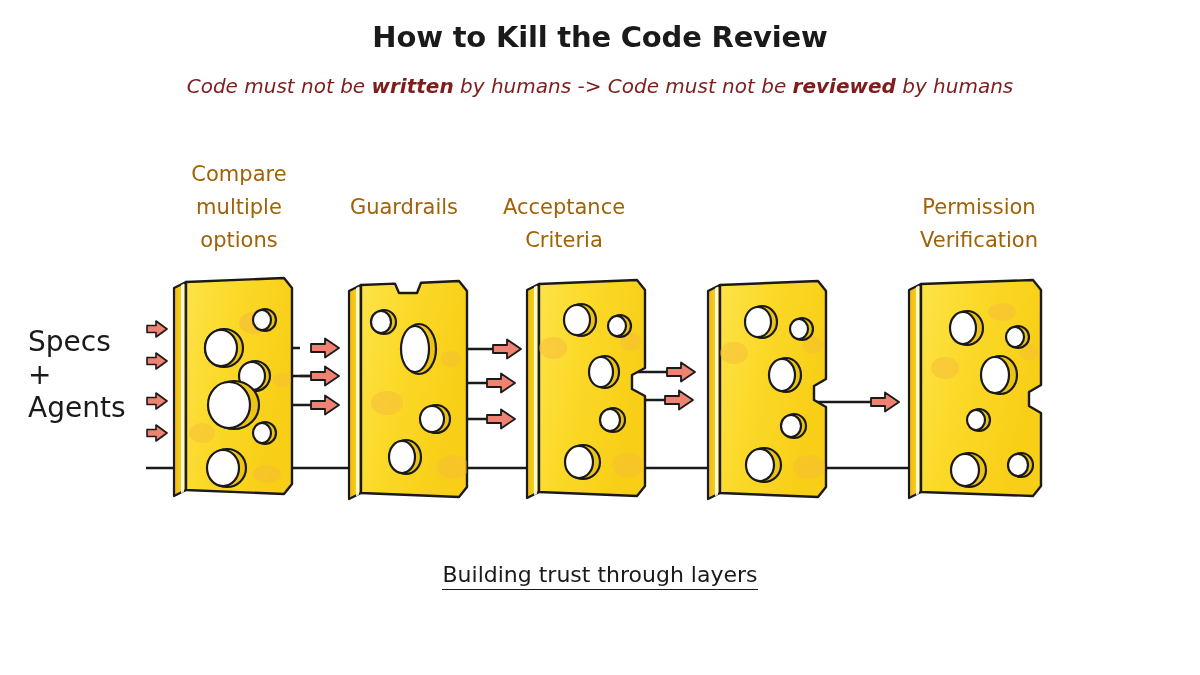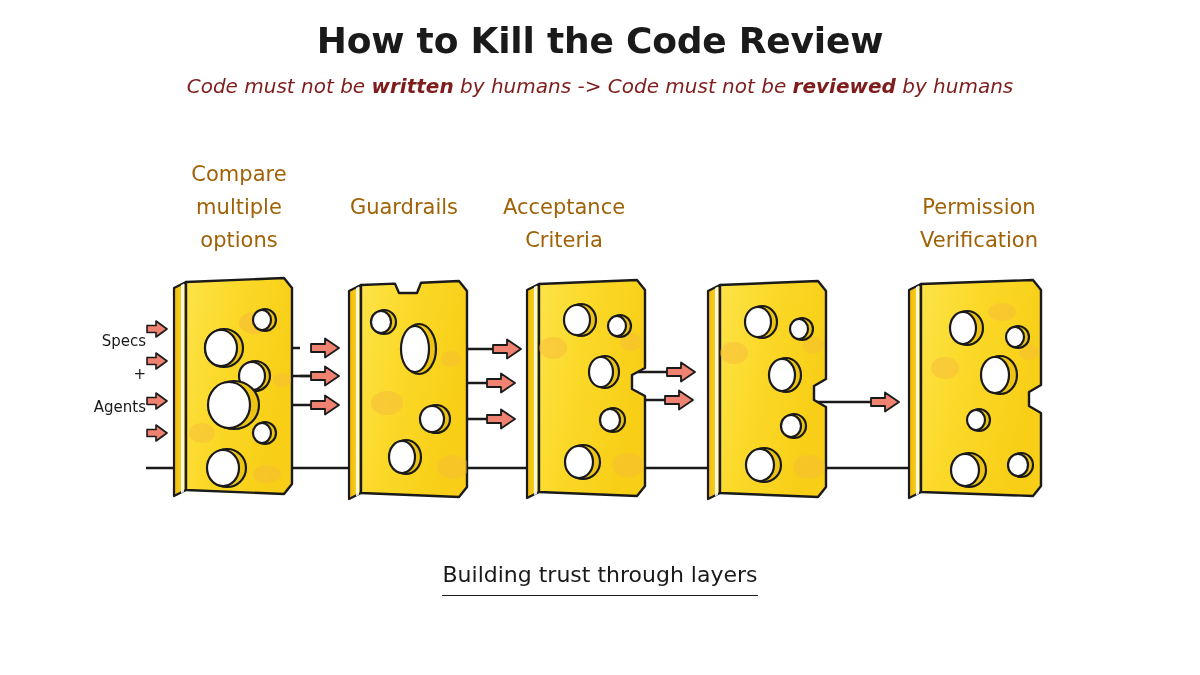--- a/index.html
+++ b/index.html
@@ -16,21 +16,21 @@
     height: 675px;
     background: #ffffff;
   }
 
   
   .title {
     position: absolute;
     left: 0; top: 20px;
     width: 1200px;
     text-align: center;
-    font-size: 36px;
+    font-size: 29px;
     font-weight: 700;
     color: #1a1a1a;
     letter-spacing: -0.2px;
     font-family: "DejaVu Sans", "Liberation Sans", sans-serif;
   }
   .subtitle {
     position: absolute;
     left: 0; top: 74px;
     width: 1200px;
     text-align: center;
@@ -50,38 +50,38 @@
     line-height: 33px;
     color: #a16207;
     font-family: "DejaVu Sans", "Liberation Sans", sans-serif;
   }
 
   
   .input-label {
     position: absolute;
     left: 28px; top: 325px;
     width: 118px;
-    text-align: right;
-    font-size: 15px;
+    text-align: left;
+    font-size: 28px;
     line-height: 33px;
     color: #1a1a1a;
   }
 
   
   .caption {
     position: absolute;
     left: 0; top: 562px;
     width: 1200px;
     text-align: center;
     font-size: 22px;
     color: #1a1a1a;
   }
   .caption span {
     border-bottom: 1.6px solid #1a1a1a;
-    padding-bottom: 8px;
+    padding-bottom: 2px;
     margin-top: 44px;
   }
 
   svg.overlay {
     position: absolute;
     left: 0; top: 0;
     width: 1200px; height: 675px;
     pointer-events: none;
   }
   svg.overlay * { pointer-events: auto; }

